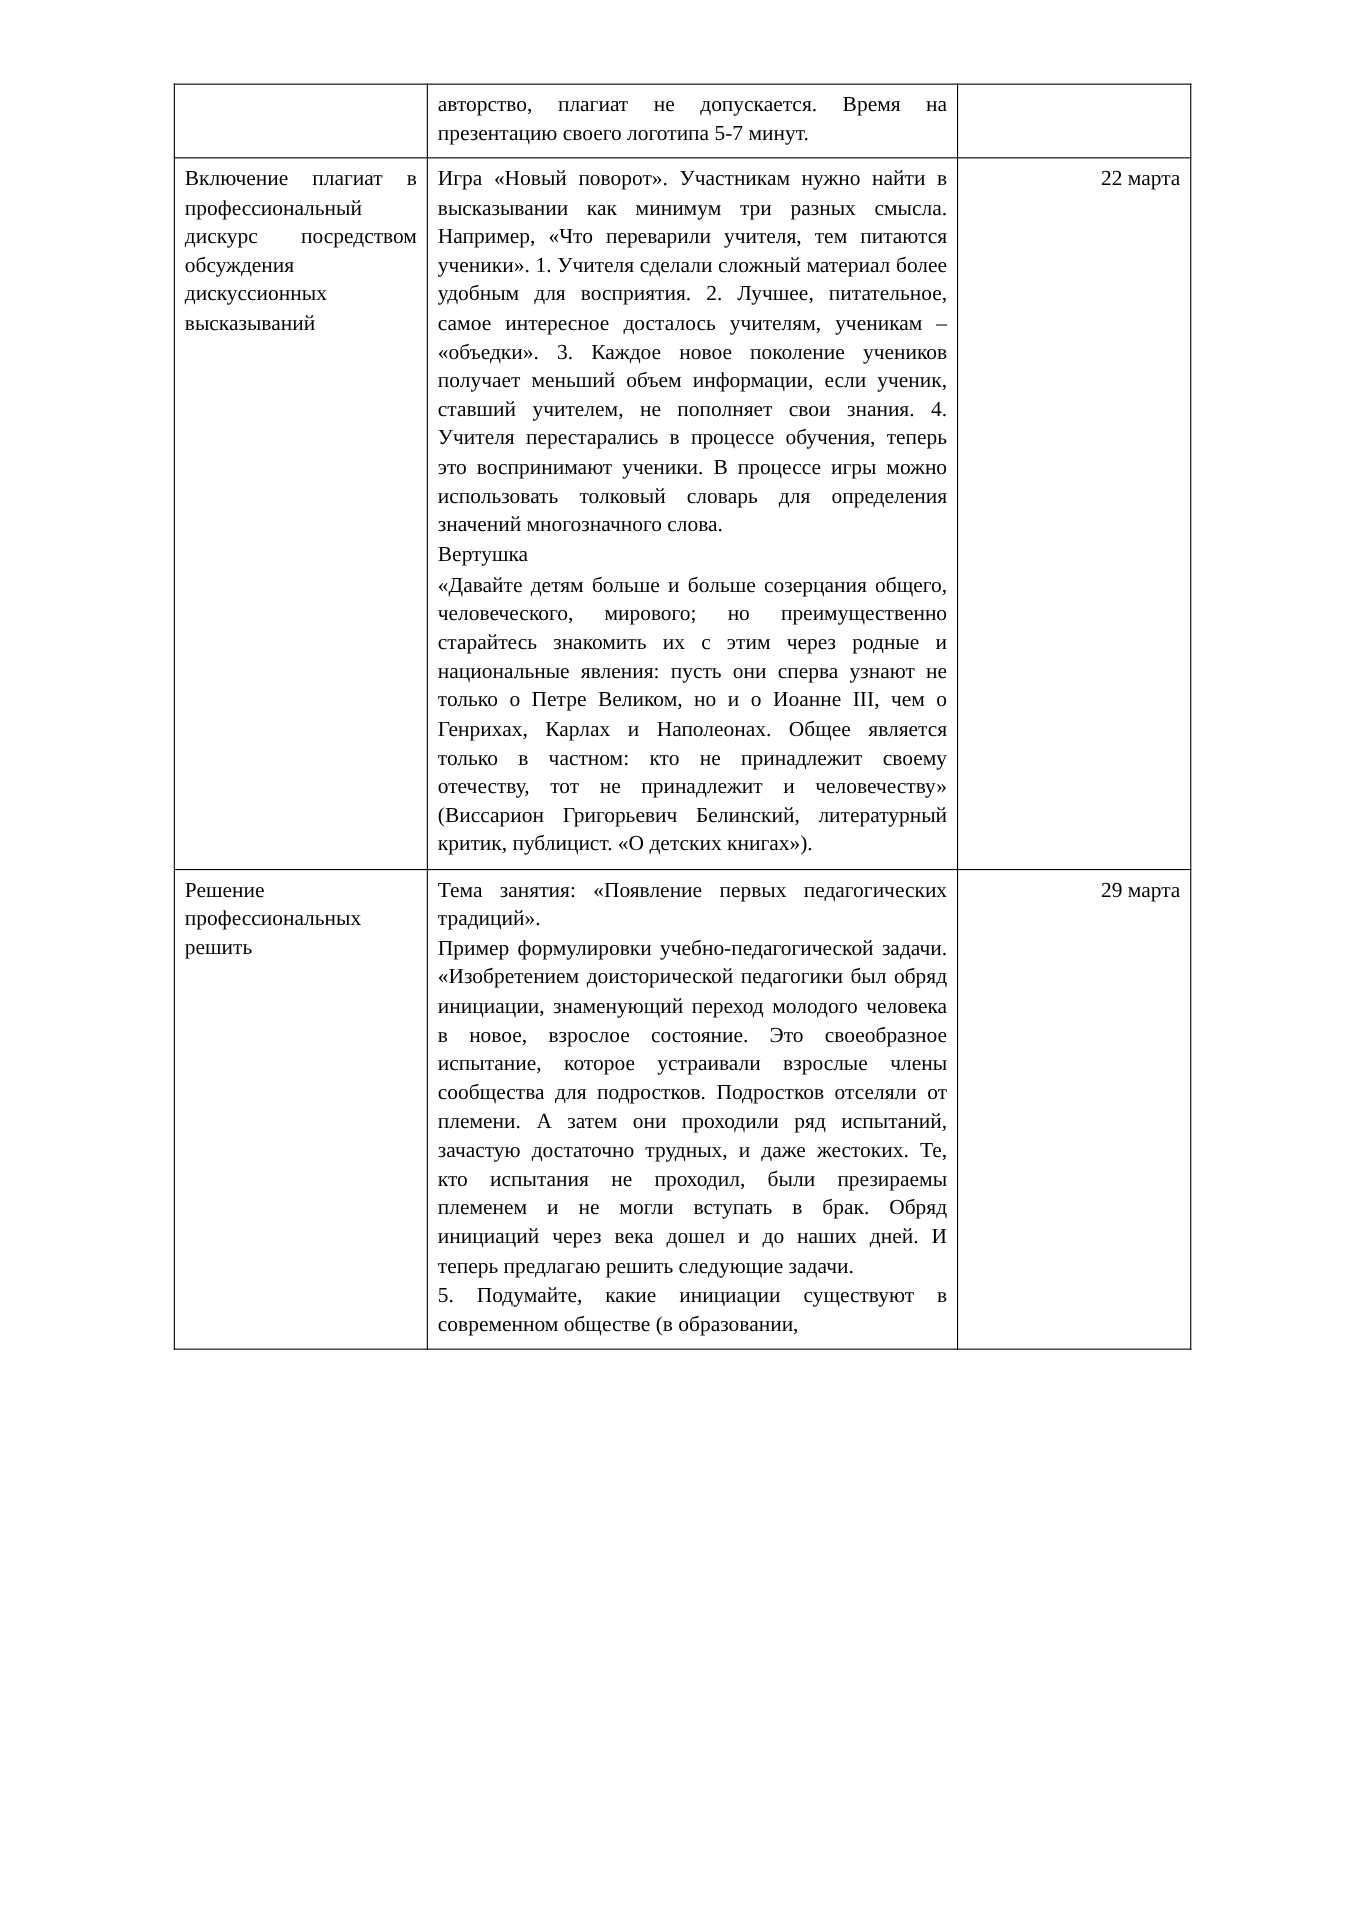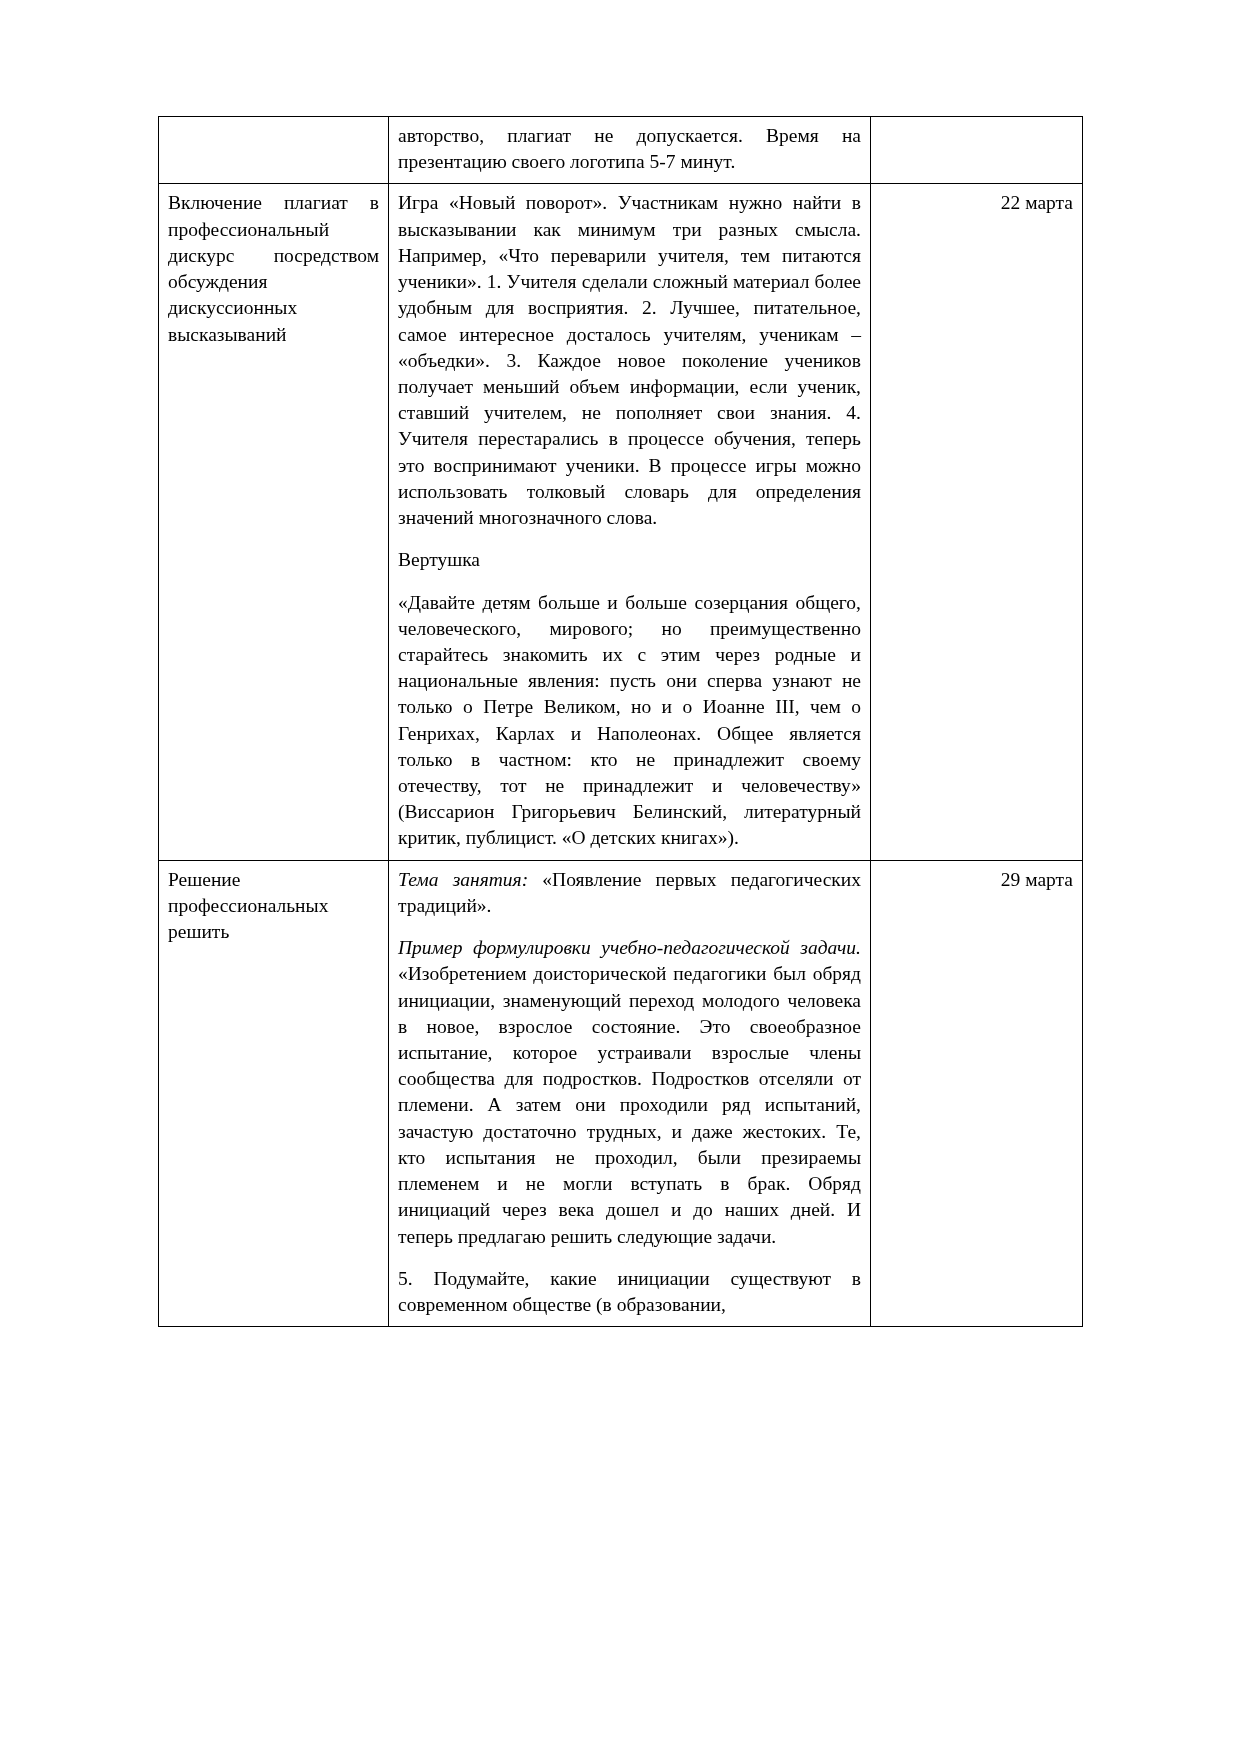--- a/index.html
+++ b/index.html
@@ -11,21 +11,21 @@
     width: 1240px;
     height: 1754px;
     font-family: "Liberation Serif", "DejaVu Serif", serif;
     color: #000000;
   }
   .page {
     position: relative;
     width: 1240px;
     height: 1754px;
     box-sizing: border-box;
-    padding: 116px 158px 0 158px;
+    padding: 76px 158px 0 158px;
   }
   table.doc-table {
     width: 924px;
     border-collapse: collapse;
     table-layout: fixed;
   }
   table.doc-table td {
     border: 1px solid #000000;
     vertical-align: top;
     padding: 6px 9px 8px 9px;
@@ -45,24 +45,24 @@
     text-align: justify;
     text-align-last: left;
   }
   .cell-date {
     text-align: right;
   }
   p {
     margin: 0;
   }
   p + p {
-    margin-top: 16px;
+    margin-top: 1px;
   }
   .b { font-weight: normal; }
-  .i { font-style: italic; }
+  .i { }
   .nojust { text-align: left; }
   .just { text-align: justify; }
   .spread {
     text-align: justify;
   }
   .spread::after {
     content: "";
     display: inline-block;
     width: 100%;
   }

